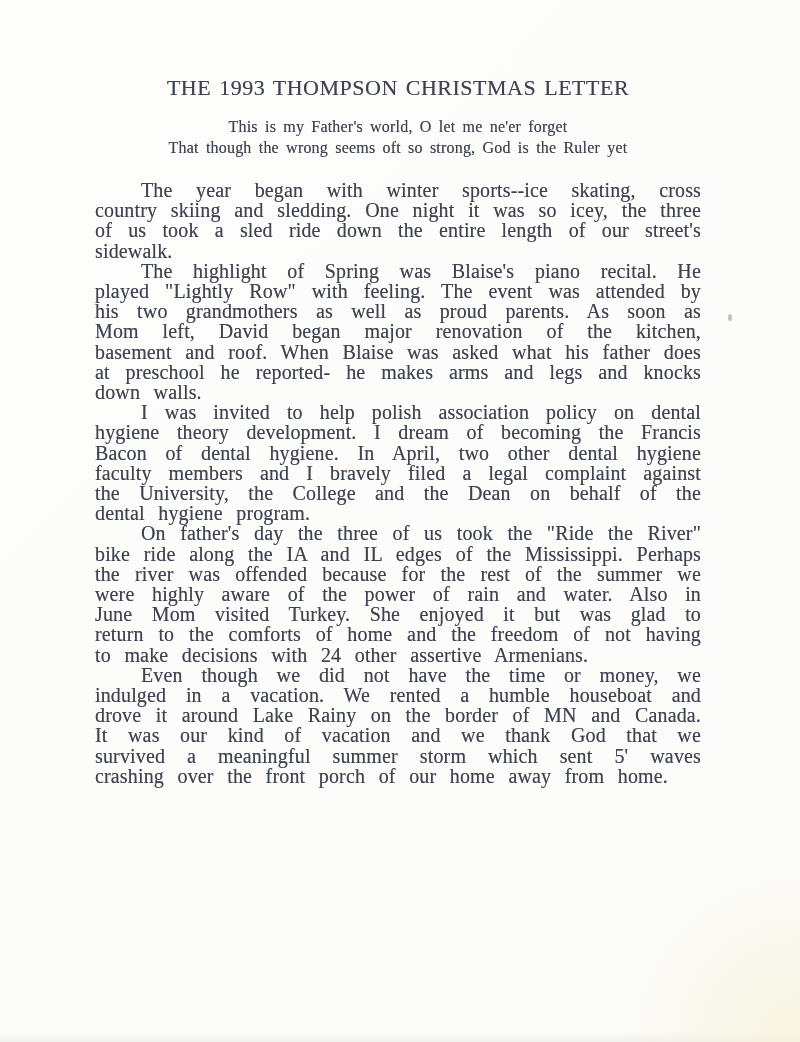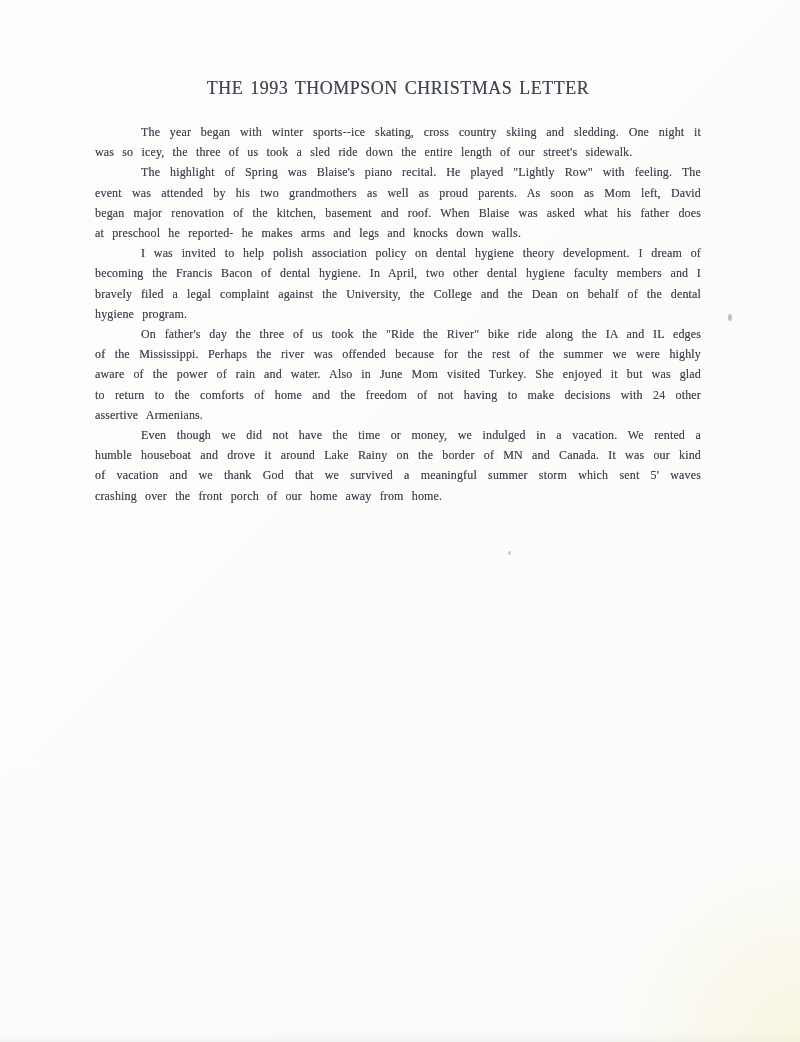--- a/index.html
+++ b/index.html
@@ -24,39 +24,39 @@
     color: #3e4350;
   }
   .content {
     position: absolute;
     left: 95px;
     top: 76px;
     width: 606px;
     text-shadow: 0 0 0.6px rgba(62, 67, 80, 0.55);
   }
   .title {
-    font-size: 18px;
+    font-size: 22px;
     font-weight: normal;
     line-height: 24px;
     text-align: center;
     letter-spacing: 0.5px;
     word-spacing: 2px;
     margin: 0 0 0 0;
   }
   .epigraph {
     margin-top: 16px;
     text-align: center;
     font-size: 16px;
     line-height: 21px;
     letter-spacing: 0.2px;
     word-spacing: 3px;
   }
   .body-text {
     margin-top: 22px;
-    font-size: 12px;
+    font-size: 20px;
     line-height: 20.2px;
     letter-spacing: 0.15px;
   }
   .body-text p {
     margin: 0;
     text-indent: 46px;
     text-align: justify;
     text-align-last: left;
     word-spacing: 0.42em;
   }
@@ -81,20 +81,24 @@
   }
 </style>
 </head>
 <body>
 
 <div class="page">
   <div class="content">
 
     <h1 class="title">THE 1993 THOMPSON CHRISTMAS LETTER</h1>
 
+    <div class="epigraph">
+      <div>This is my Father's world, O let me ne'er forget</div>
+      <div>That though the wrong seems oft so strong, God is the Ruler yet</div>
+    </div>
 
     <div class="body-text">
       <p>The year began with winter sports--ice skating, cross country skiing and sledding.  One night it was so icey, the three of us took a sled ride down the entire length of our street's sidewalk.</p>
       <p>The highlight of Spring was Blaise's piano recital.  He played "Lightly Row" with feeling.  The event was attended by his two grandmothers as well as proud parents.   As soon as Mom left, David began major renovation of the kitchen, basement and roof.  When Blaise was asked what his father does at preschool he reported- he makes arms and legs and knocks down walls.</p>
       <p>I was invited to help polish association policy on dental hygiene theory development.  I dream of becoming the Francis Bacon of dental hygiene.  In April, two other dental hygiene faculty members and I bravely filed a legal complaint against the University, the College and the Dean on behalf of the dental hygiene program.</p>
       <p>On father's day the three of us took the "Ride the River" bike ride along the IA and IL edges of the Mississippi.  Perhaps the river was offended because for the rest of the summer we were highly aware of the power of rain and water.   Also in June Mom visited Turkey.  She enjoyed it but was glad to return to the comforts of home and the freedom of not having to make decisions with 24 other assertive Armenians.</p>
       <p>Even though we did not have the time or money, we indulged in a vacation.  We rented a humble houseboat and drove it around Lake Rainy on the border of MN and Canada.  It was our kind of vacation and we thank God that we survived a meaningful summer storm which sent 5' waves crashing over the front porch of our home away from home.</p>
     </div>
 
   </div>

